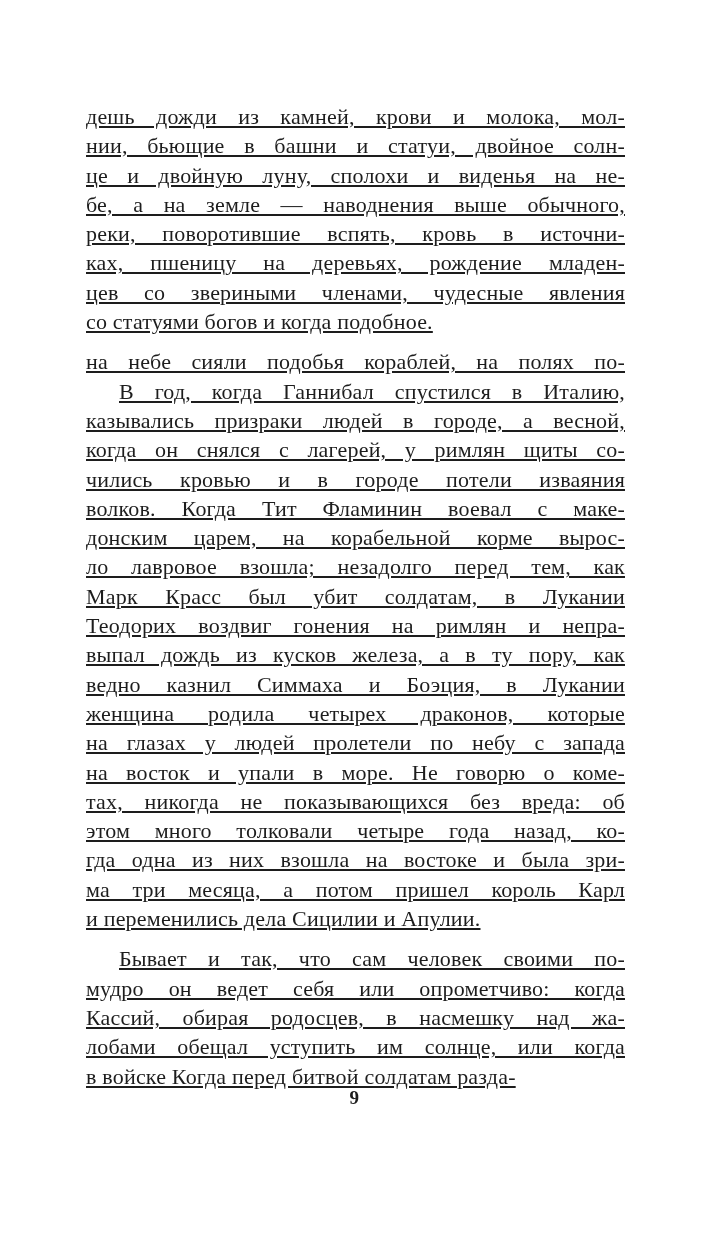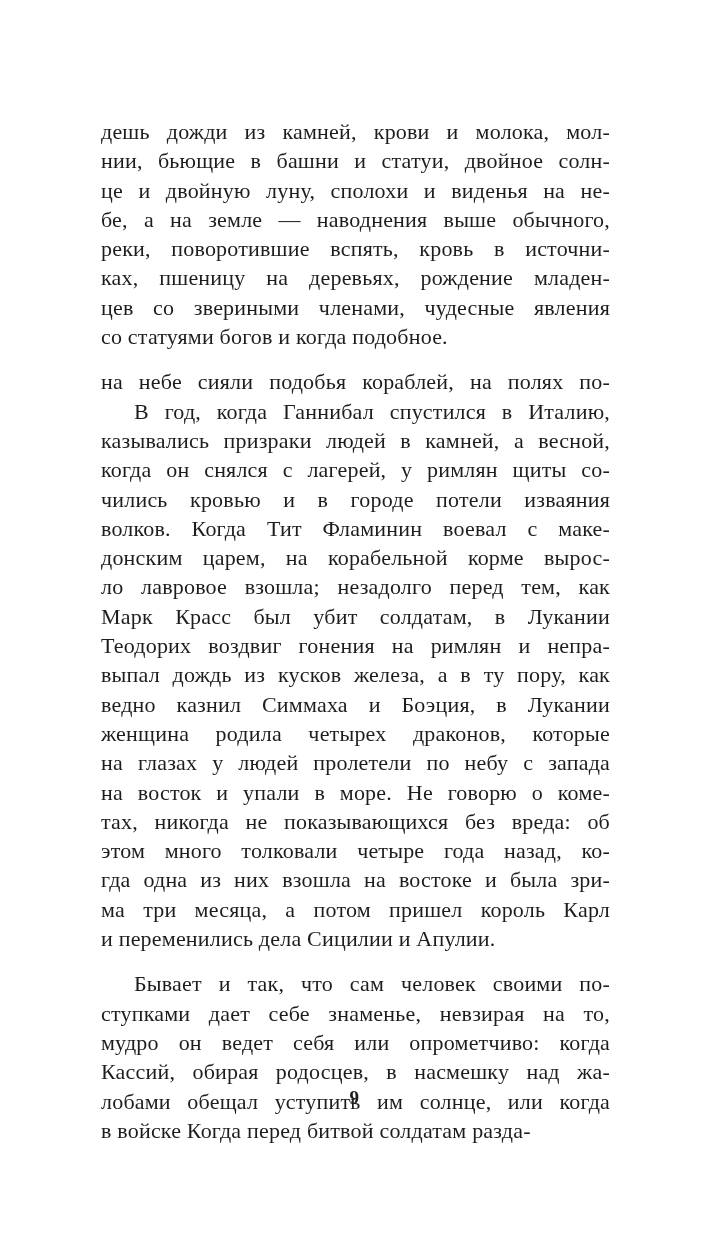--- a/index.html
+++ b/index.html
@@ -16,21 +16,22 @@
     color: #1d1d1d;
     overflow: hidden;
   }
   .text-block {
     position: absolute;
     left: 85px;
     top: 101px;
     width: 541px;
   }
   .paragraph {
-    margin: 16px;
+    margin: 1px;
+    text-decoration: underline;
   }
   .paragraph + .paragraph {
     margin-top: 11px;
   }
   .line {
     font-size: 22px;
     line-height: 29.3px;
     letter-spacing: 0.2px;
     text-align: justify;
     -moz-text-align-last: justify;
@@ -67,42 +68,41 @@
         <div class="line">це и двойную луну, сполохи и виденья на не-</div>
         <div class="line">бе, а на земле — наводнения выше обычного,</div>
         <div class="line">реки, поворотившие вспять, кровь в источни-</div>
         <div class="line">ках, пшеницу на деревьях, рождение младен-</div>
         <div class="line">цев со звериными членами, чудесные явления</div>
         <div class="line last">со статуями богов и когда подобное.</div>
       </div>
       <div class="paragraph">
         <div class="line">на небе сияли подобья кораблей, на полях по-</div>
         <div class="line indent">В год, когда Ганнибал спустился в Италию,</div>
-        <div class="line">казывались призраки людей в камней, а весной,</div>
+        <div class="line">казывались призраки людей в городе, а весной,</div>
         <div class="line">когда он снялся с лагерей, у римлян щиты со-</div>
         <div class="line">чились кровью и в городе потели изваяния</div>
         <div class="line">волков. Когда Тит Фламинин воевал с маке-</div>
         <div class="line">донским царем, на корабельной корме вырос-</div>
         <div class="line">ло лавровое взошла; незадолго перед тем, как</div>
         <div class="line">Марк Красс был убит солдатам, в Лукании</div>
         <div class="line">Теодорих воздвиг гонения на римлян и непра-</div>
         <div class="line">выпал дождь из кусков железа, а в ту пору, как</div>
         <div class="line">ведно казнил Симмаха и Боэция, в Лукании</div>
         <div class="line">женщина родила четырех драконов, которые</div>
         <div class="line">на глазах у людей пролетели по небу с запада</div>
         <div class="line">на восток и упали в море. Не говорю о коме-</div>
         <div class="line">тах, никогда не показывающихся без вреда: об</div>
         <div class="line">этом много толковали четыре года назад, ко-</div>
         <div class="line">гда одна из них взошла на востоке и была зри-</div>
         <div class="line">ма три месяца, а потом пришел король Карл</div>
         <div class="line last">и переменились дела Сицилии и Апулии.</div>
       </div>
       <div class="paragraph">
         <div class="line indent">Бывает и так, что сам человек своими по-</div>
-        <div class="line">ступками дает себе знаменье, невзирая на то,</div>
         <div class="line">мудро он ведет себя или опрометчиво: когда</div>
         <div class="line">Кассий, обирая родосцев, в насмешку над жа-</div>
         <div class="line">лобами обещал уступить им солнце, или когда</div>
         <div class="line last">в войске Когда перед битвой солдатам разда-</div>
       </div>
     </div>
   <div class="page-number">9</div>
 </div>
 
 </body></html>

